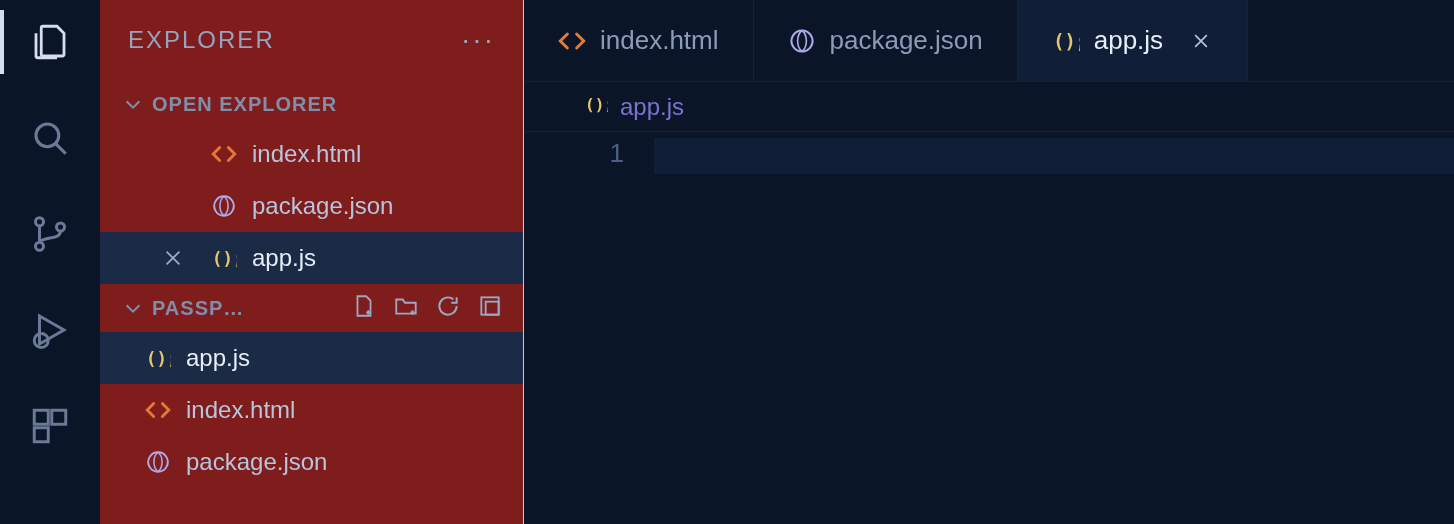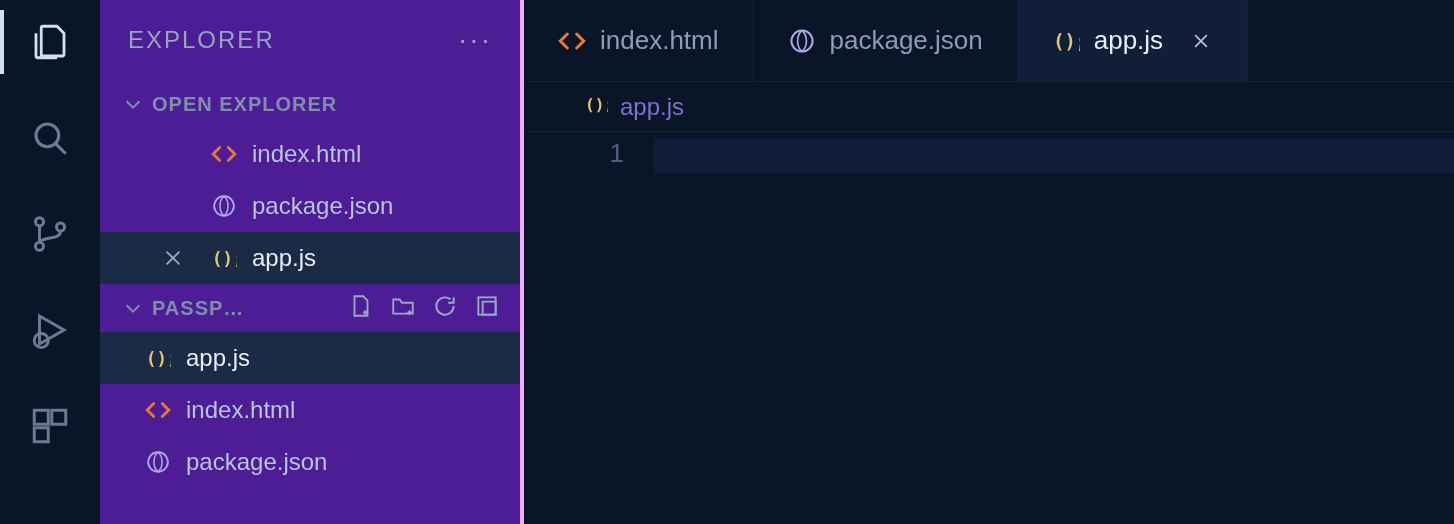--- a/index.html
+++ b/index.html
@@ -33,24 +33,24 @@
     content: "";
     position: absolute;
     left: -26px; top: -8px; bottom: -8px;
     width: 4px; background: #d5deef;
   }
   .activitybar svg { width: 42px; height: 42px; }
 
   
   .sidebar {
     width: 424px;
-    background: #4c1d95;
+    background: #7f1d1d;
     display: flex;
     flex-direction: column;
-    border-right: 4px solid #f0abfc;
+    border-right: 1px solid #f0abfc;
   }
   .sidebar-header {
     height: 80px;
     display: flex; align-items: center; justify-content: space-between;
     padding: 0 28px;
   }
   .sidebar-title {
     font-size: 24px;
     letter-spacing: 2px;
     color: #96a4c0;

